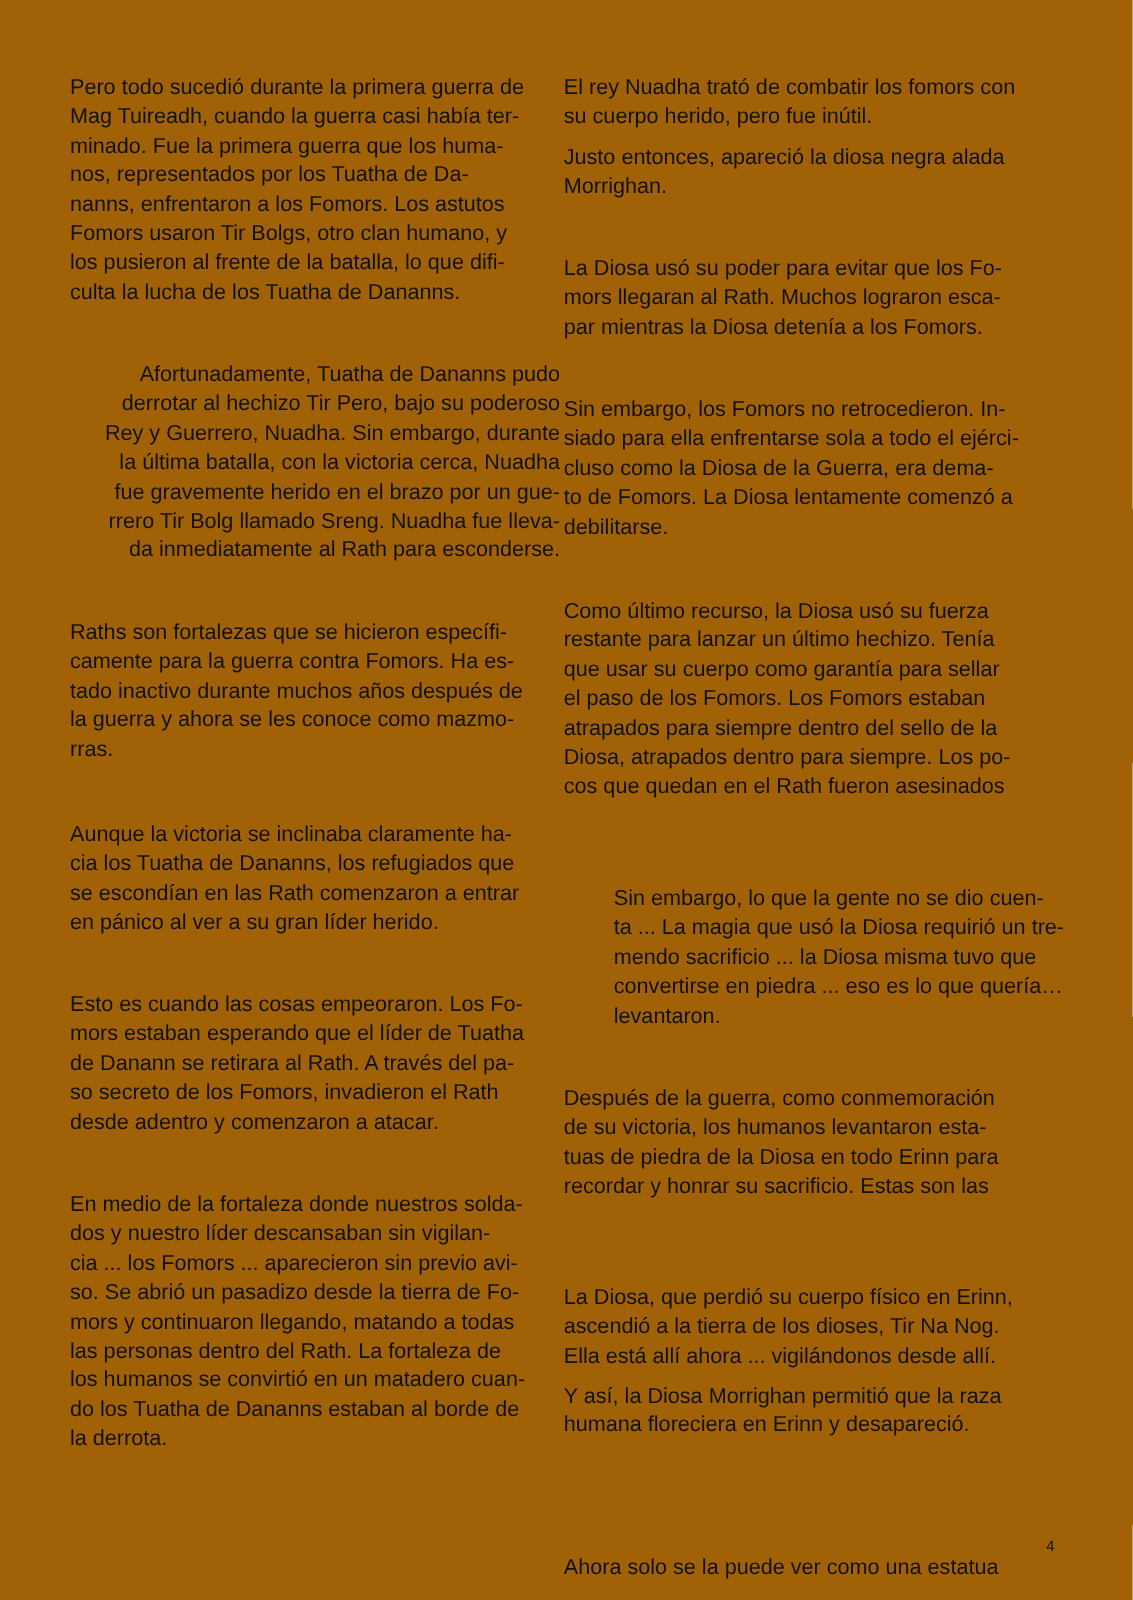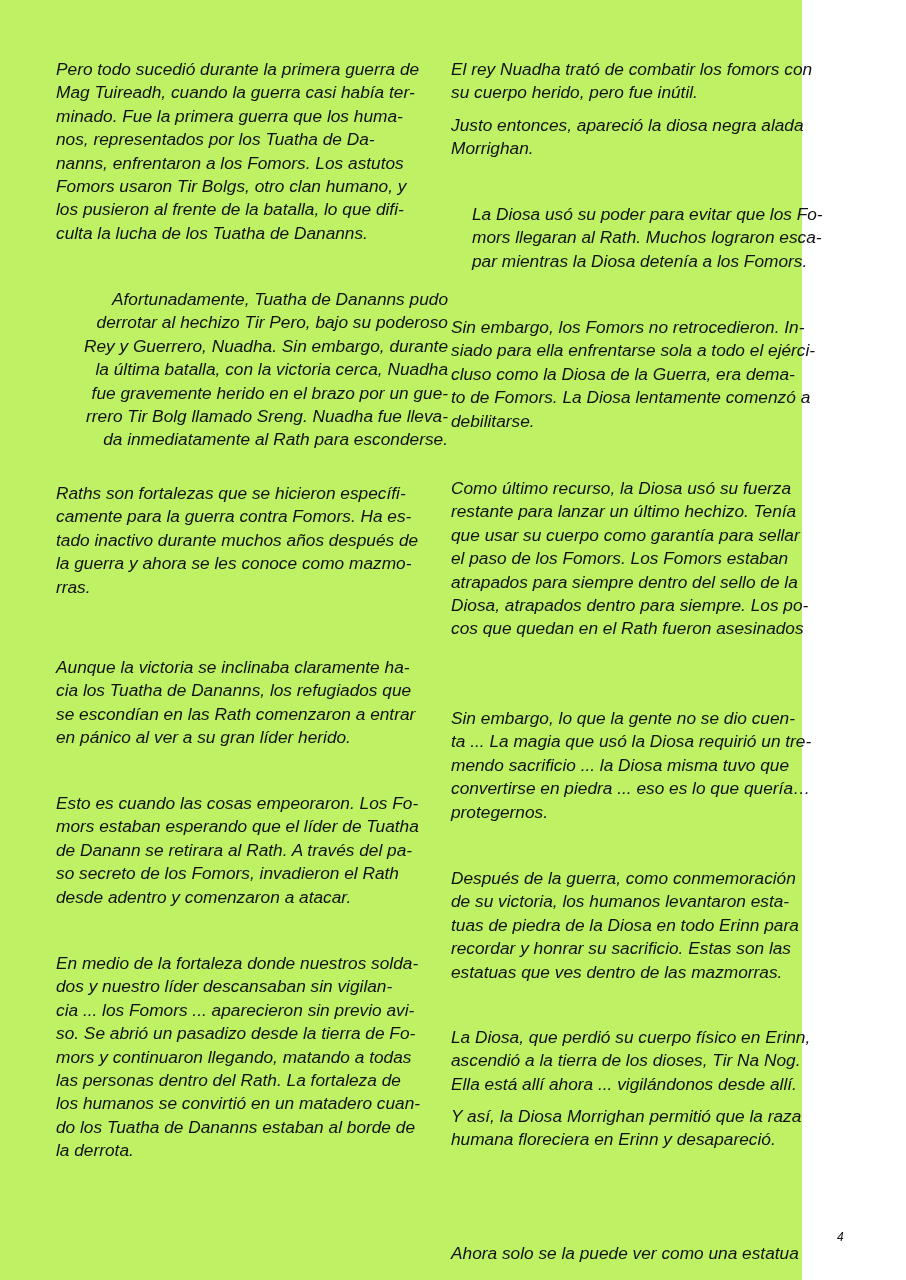--- a/index.html
+++ b/index.html
@@ -11,24 +11,23 @@
       width: 906px;
       height: 1280px;
       position: relative;
       overflow: hidden;
       font-family: "Liberation Sans", sans-serif;
       color: #111111;
     }
     .page {
       position: absolute;
       left: 0; top: 0;
-      width: 802px;
+      width: 906px;
       height: 1280px;
-      background: #bef264;
-      font-style: italic;
+      background: #a16207;
     }
     .col {
       position: absolute;
       top: 0;
       width: 392px;
     }
     .col-left { left: 56px; }
     .col-right { left: 451px; }
     .para {
       position: absolute;
@@ -72,21 +71,21 @@
     <div class="para" style="top:288px;text-align:right;">
       <span class="line">Afortunadamente, Tuatha de Dananns pudo</span>
       <span class="line">derrotar al hechizo Tir Pero, bajo su poderoso</span>
       <span class="line">Rey y Guerrero, Nuadha. Sin embargo, durante</span>
       <span class="line">la última batalla, con la victoria cerca, Nuadha</span>
       <span class="line">fue gravemente herido en el brazo por un gue-</span>
       <span class="line">rrero Tir Bolg llamado Sreng. Nuadha fue lleva-</span>
       <span class="line">da inmediatamente al Rath para esconderse.</span>
     </div>
 
-    <div class="para" style="top:482px;">
+    <div class="para" style="top:494px;">
       <span class="line">Raths son fortalezas que se hicieron específi-</span>
       <span class="line">camente para la guerra contra Fomors. Ha es-</span>
       <span class="line">tado inactivo durante muchos años después de</span>
       <span class="line">la guerra y ahora se les conoce como mazmo-</span>
       <span class="line">rras.</span>
     </div>
 
     <div class="para" style="top:656px;">
       <span class="line">Aunque la victoria se inclinaba claramente ha-</span>
       <span class="line">cia los Tuatha de Dananns, los refugiados que</span>
@@ -120,21 +119,21 @@
     <div class="para" style="top:58px;">
       <span class="line">El rey Nuadha trató de combatir los fomors con</span>
       <span class="line">su cuerpo herido, pero fue inútil.</span>
     </div>
 
     <div class="para" style="top:114px;">
       <span class="line">Justo entonces, apareció la diosa negra alada</span>
       <span class="line">Morrighan.</span>
     </div>
 
-    <div class="para" style="top:203px;margin-left:21px;">
+    <div class="para" style="top:203px;">
       <span class="line">La Diosa usó su poder para evitar que los Fo-</span>
       <span class="line">mors llegaran al Rath. Muchos lograron esca-</span>
       <span class="line">par mientras la Diosa detenía a los Fomors.</span>
     </div>
 
     <div class="para" style="top:316px;">
       <span class="line">Sin embargo, los Fomors no retrocedieron. In-</span>
       <span class="line">siado para ella enfrentarse sola a todo el ejérci-</span>
       <span class="line">cluso como la Diosa de la Guerra, era dema-</span>
       <span class="line">to de Fomors. La Diosa lentamente comenzó a</span>
@@ -144,34 +143,33 @@
     <div class="para" style="top:477px;">
       <span class="line">Como último recurso, la Diosa usó su fuerza</span>
       <span class="line">restante para lanzar un último hechizo. Tenía</span>
       <span class="line">que usar su cuerpo como garantía para sellar</span>
       <span class="line">el paso de los Fomors. Los Fomors estaban</span>
       <span class="line">atrapados para siempre dentro del sello de la</span>
       <span class="line">Diosa, atrapados dentro para siempre. Los po-</span>
       <span class="line">cos que quedan en el Rath fueron asesinados</span>
     </div>
 
-    <div class="para" style="top:707px;">
+    <div class="para" style="top:707px;margin-left:40px;">
       <span class="line">Sin embargo, lo que la gente no se dio cuen-</span>
       <span class="line">ta ... La magia que usó la Diosa requirió un tre-</span>
       <span class="line">mendo sacrificio ... la Diosa misma tuvo que</span>
       <span class="line">convertirse en piedra ... eso es lo que quería…</span>
-      <span class="line">protegernos.</span>
+      <span class="line">levantaron.</span>
     </div>
 
     <div class="para" style="top:867px;">
       <span class="line">Después de la guerra, como conmemoración</span>
       <span class="line">de su victoria, los humanos levantaron esta-</span>
       <span class="line">tuas de piedra de la Diosa en todo Erinn para</span>
       <span class="line">recordar y honrar su sacrificio. Estas son las</span>
-      <span class="line">estatuas que ves dentro de las mazmorras.</span>
     </div>
 
     <div class="para" style="top:1026px;">
       <span class="line">La Diosa, que perdió su cuerpo físico en Erinn,</span>
       <span class="line">ascendió a la tierra de los dioses, Tir Na Nog.</span>
       <span class="line">Ella está allí ahora ... vigilándonos desde allí.</span>
     </div>
 
     <div class="para" style="top:1105px;">
       <span class="line">Y así, la Diosa Morrighan permitió que la raza</span>

